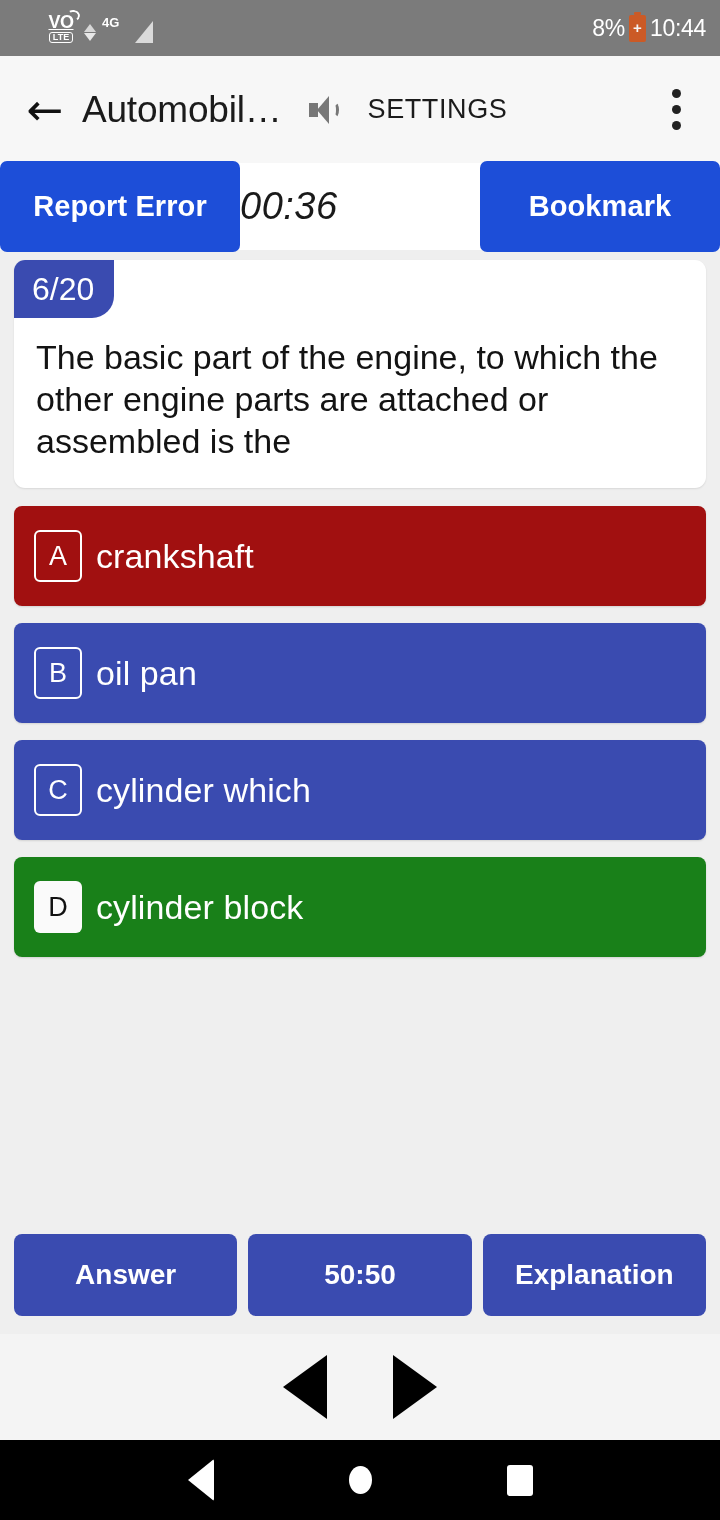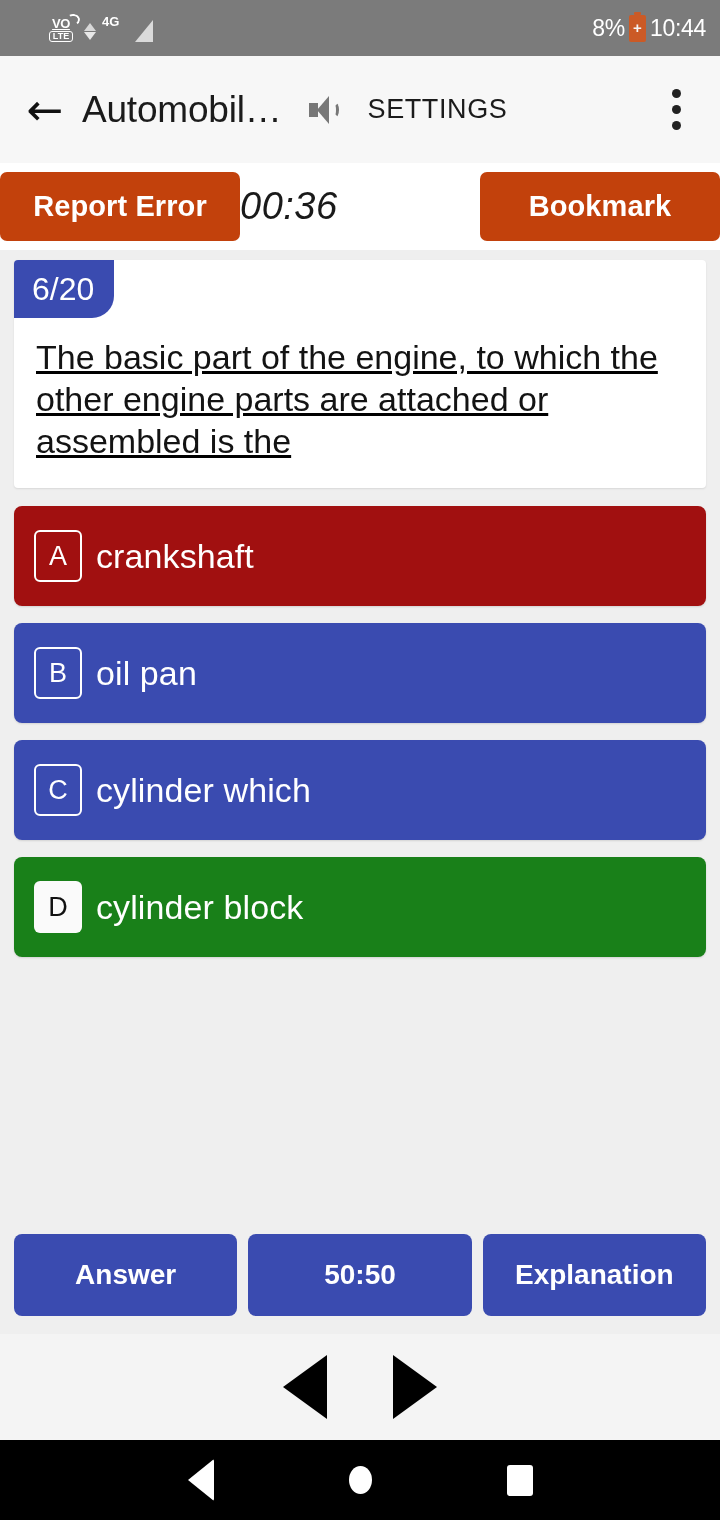--- a/index.html
+++ b/index.html
@@ -22,21 +22,21 @@
     display: flex; align-items: center;
     padding: 0 14px;
     color: #ffffff; flex: 0 0 56px;
   }
   .sb-left { display: flex; align-items: flex-end; gap: 6px; padding-left: 30px; }
   .sb-right { margin-left: auto; display: flex; align-items: center; gap: 4px; }
   .volte {
     display: flex; flex-direction: column; align-items: center;
     line-height: 1; position: relative; width: 34px;
   }
-  .volte-top { font-size: 13px; font-weight: 700; letter-spacing: -.5px; text-decoration: underline; }
+  .volte-top { font-size: 18px; font-weight: 700; letter-spacing: -.5px; text-decoration: underline; }
   .volte-bot {
     font-size: 9px; font-weight: 700; border: 1.5px solid #fff;
     border-radius: 3px; padding: 0px 3px; margin-top: 1px;
   }
   .volte-arc {
     position: absolute; right: -2px; top: -3px;
     width: 13px; height: 11px;
     border: 2px solid #fff; border-radius: 50%;
     border-left-color: transparent; border-bottom-color: transparent;
     transform: rotate(10deg);
@@ -107,43 +107,42 @@
   }
   .overflow-dots span { width: 9px; height: 9px; border-radius: 50%; background: #222; display: block; }
 
   
   .toolrow {
     background: #ffffff; flex: 0 0 87px; height: 87px;
     display: flex; align-items: center; justify-content: space-between;
     padding: 0 0px; position: relative;
   }
   .tool-btn {
-    background: #c2410c; color: #fff;
+    background: #1d4ed8; color: #fff;
     font-size: 29px; font-weight: 700; letter-spacing: .1px;
     border: none; border-radius: 7px;
-    padding: 0 22px; height: 69px; min-width: 240px;
+    padding: 0 22px; height: 91px; min-width: 240px;
     display: flex; align-items: center; justify-content: center;
     cursor: pointer; font-family: "Liberation Sans", sans-serif;
   }
   .timer-text {
     font-size: 38px; color: #1a1a1a; font-weight: 400; letter-spacing: .5px;
     flex: 1; text-align: left; font-style: italic;
   }
 
   
   .content {
     flex: 1 1 auto; background: #efefef;
     display: flex; flex-direction: column;
     padding: 10px 14px 0 14px; min-height: 0;
   }
   .qcard {
-    background: #ffffff; border-radius: 4px; position: relative;
+    background: #ffffff; border-radius: 11px; position: relative;
     padding: 0; margin-bottom: 18px; box-shadow: 0 1px 2px rgba(0,0,0,.10);
     overflow: hidden;
-    text-decoration: underline;
   }
   .qnum {
     position: absolute; left: 0; top: 0;
     background: #3a4bb0; color: #fff;
     font-size: 32px; line-height: 1;
     padding: 13px 20px 13px 18px;
     border-bottom-right-radius: 22px;
   }
   .qtext {
     padding: 76px 22px 26px 22px;

